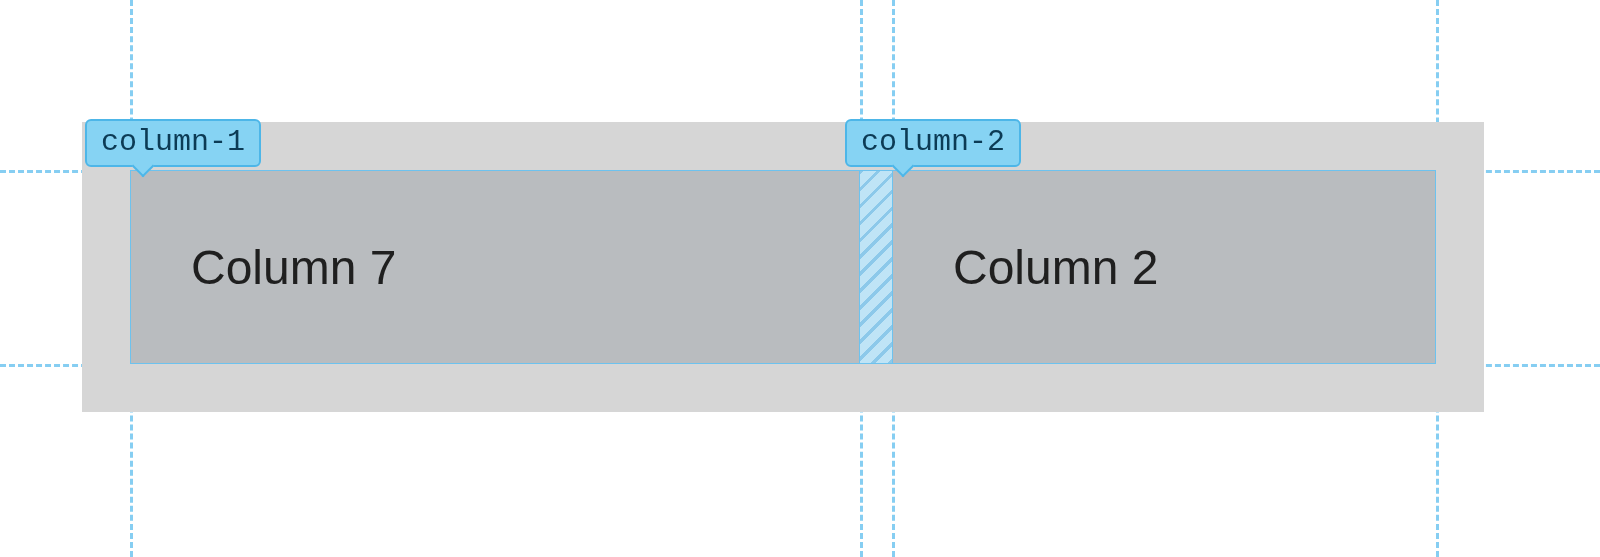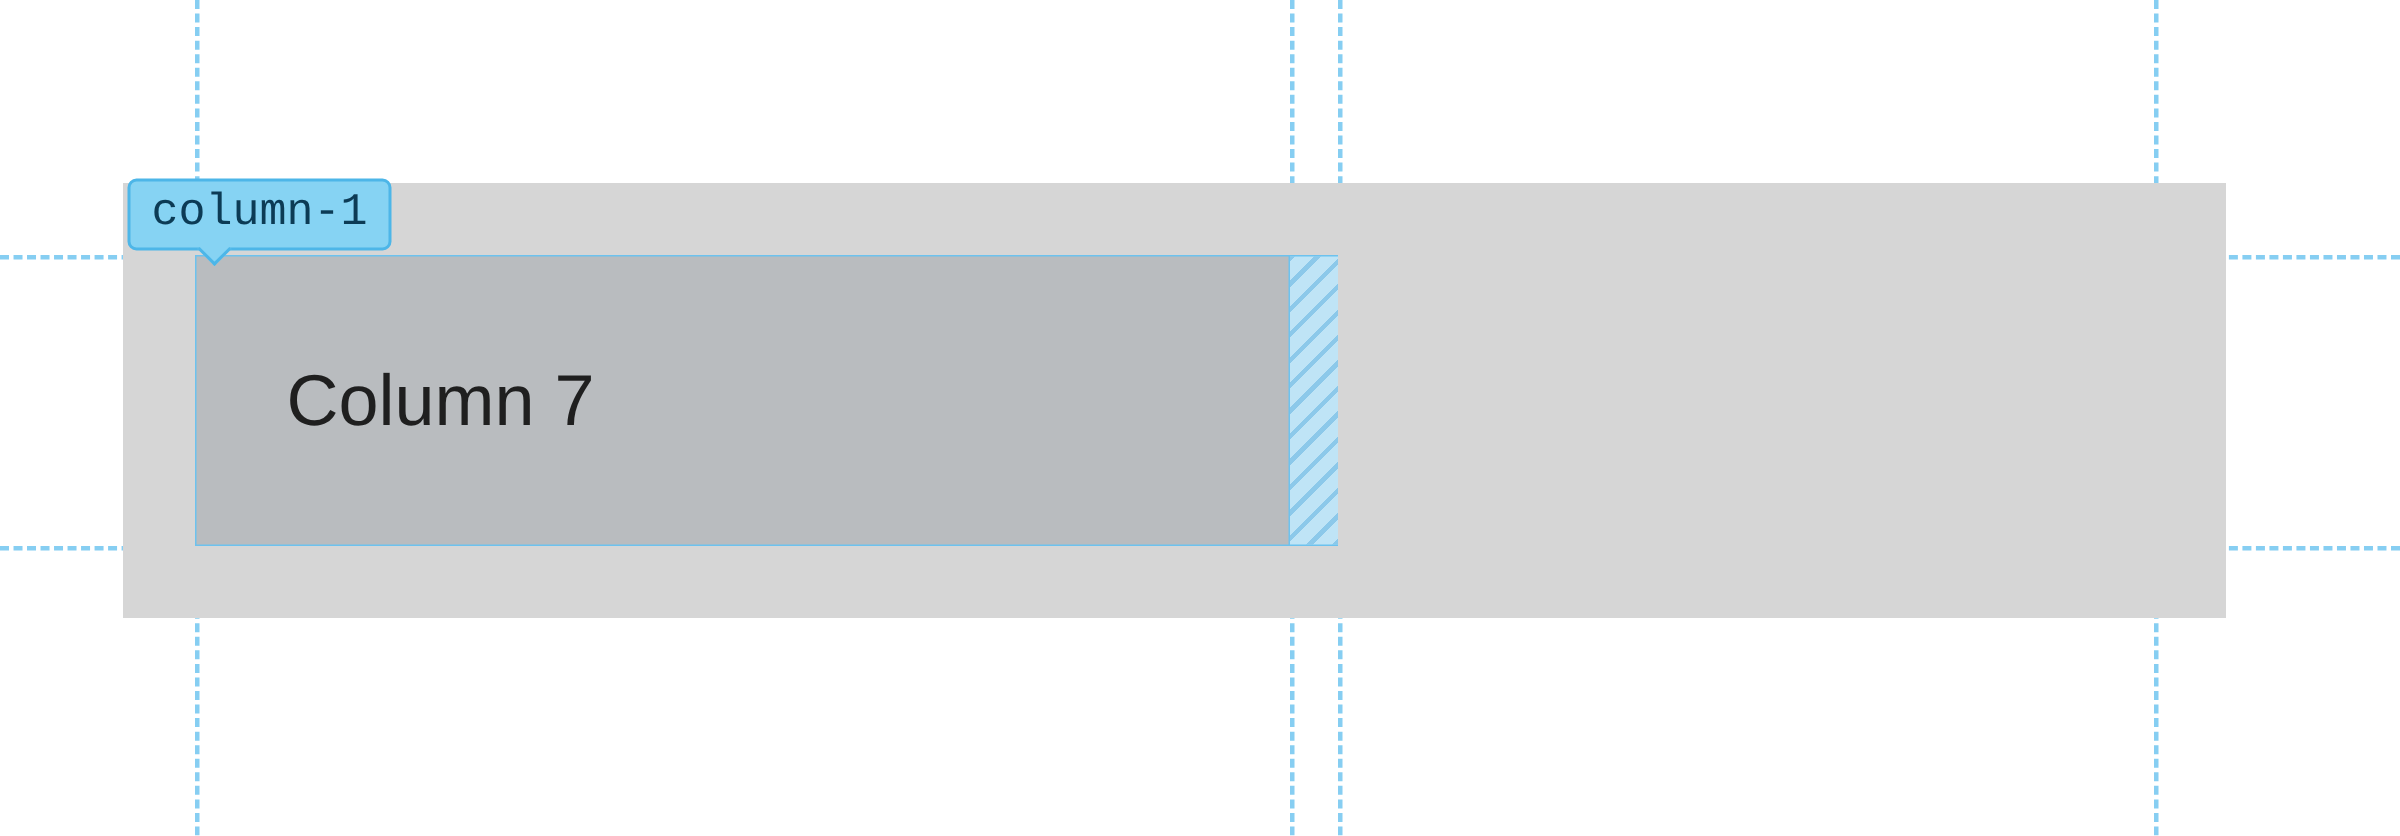--- a/index.html
+++ b/index.html
@@ -119,14 +119,20 @@
 
   <div class="col">
     <div class="tag tag-col1">
       <span>column-1</span>
     </div>
     <span>Column 7</span>
   </div>
 
   <div class="gutter"></div>
 
+  <div class="col">
+    <div class="tag tag-col2">
+      <span>column-2</span>
+    </div>
+    <span>Column 2</span>
+  </div>
 
 </div>
 
 </body></html>

